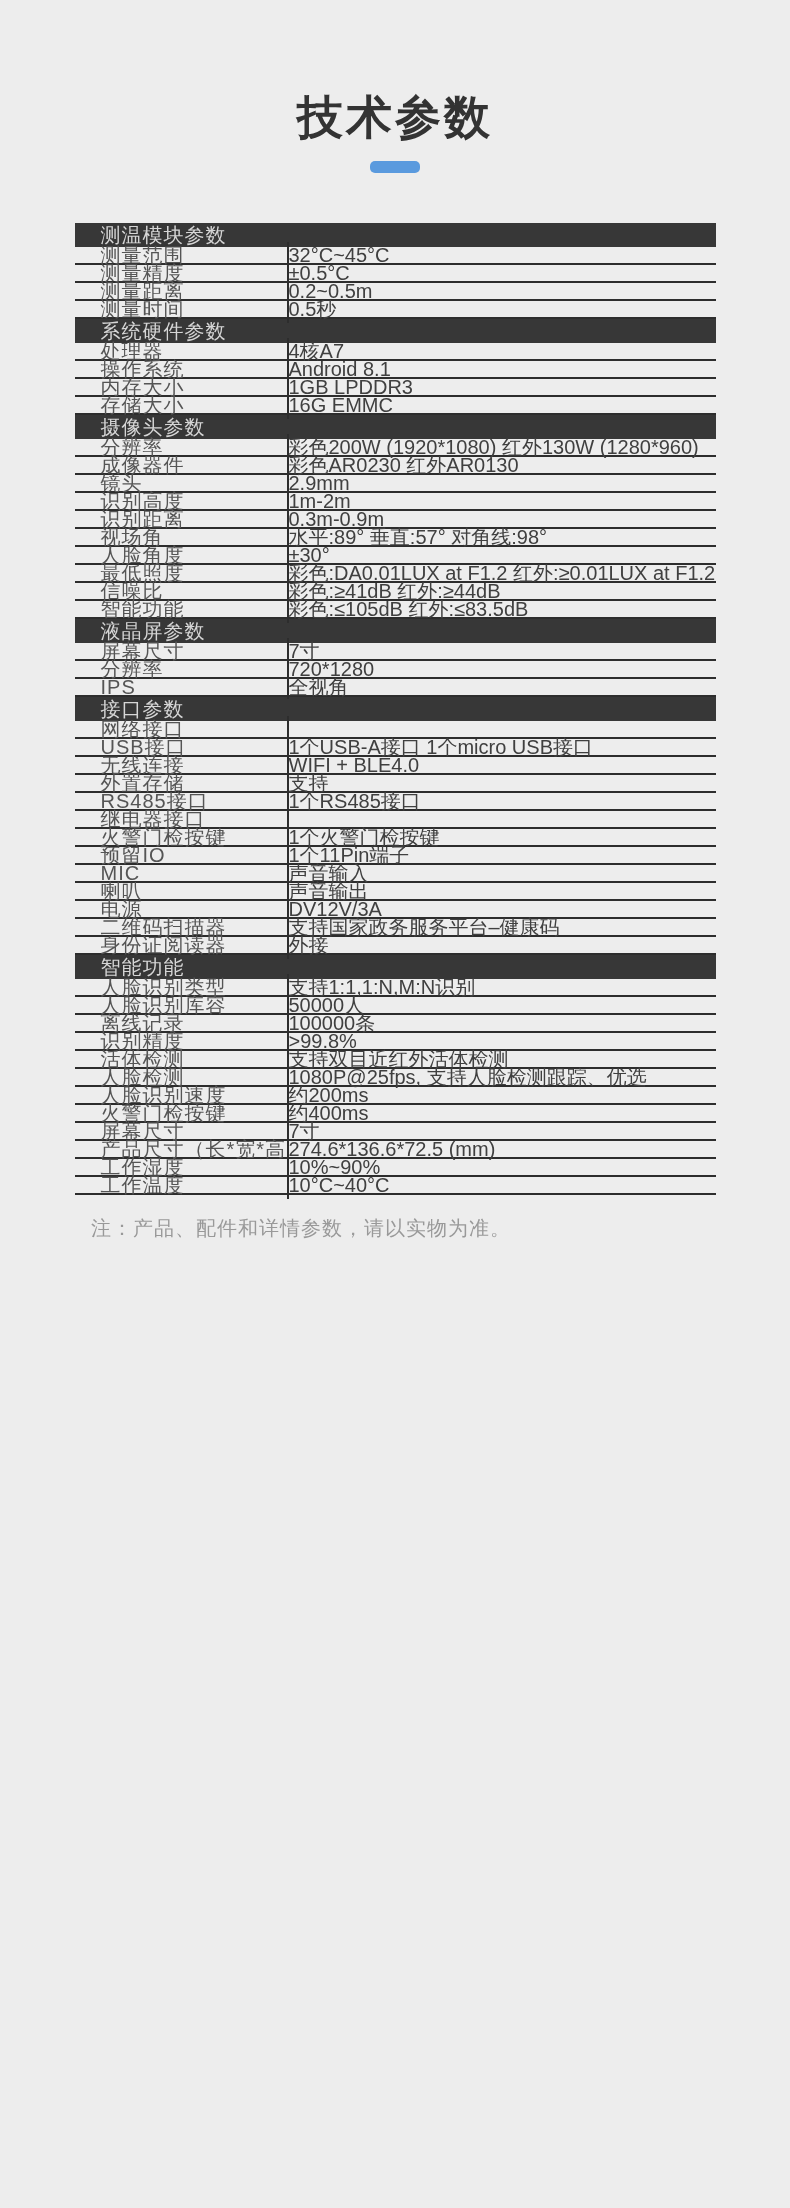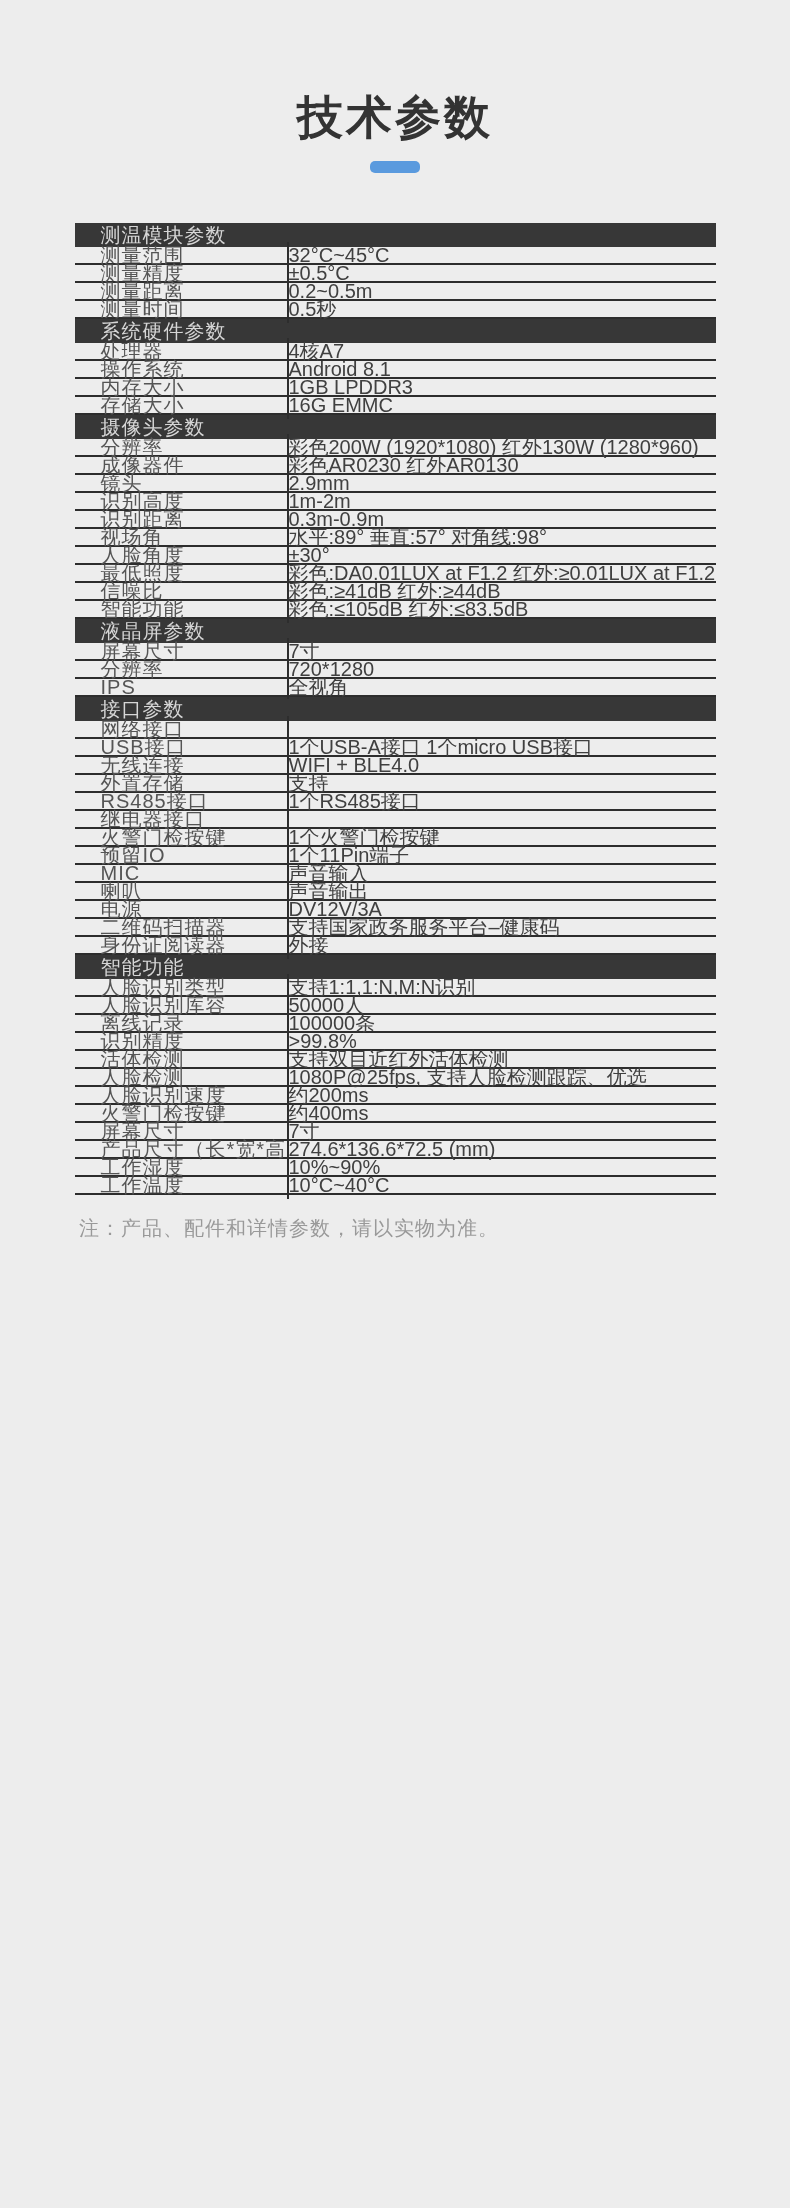--- a/index.html
+++ b/index.html
@@ -67,21 +67,21 @@
     padding-left:26px;
     letter-spacing:1px;
     color:var(--label-text,#555555);
   }
   .row .value{
     flex:1;
     padding-left:0;
     color:var(--value-text,#404040);
   }
   .footer-note{
-    margin:20px 4px 0;
+    margin:20px 16px 0;
     padding-left:75px;
     font-size:20px;
     letter-spacing:1px;
     color:var(--footer-text,#999999);
   }
 </style>
 </head>
 <body>
 
 <div class="page">

